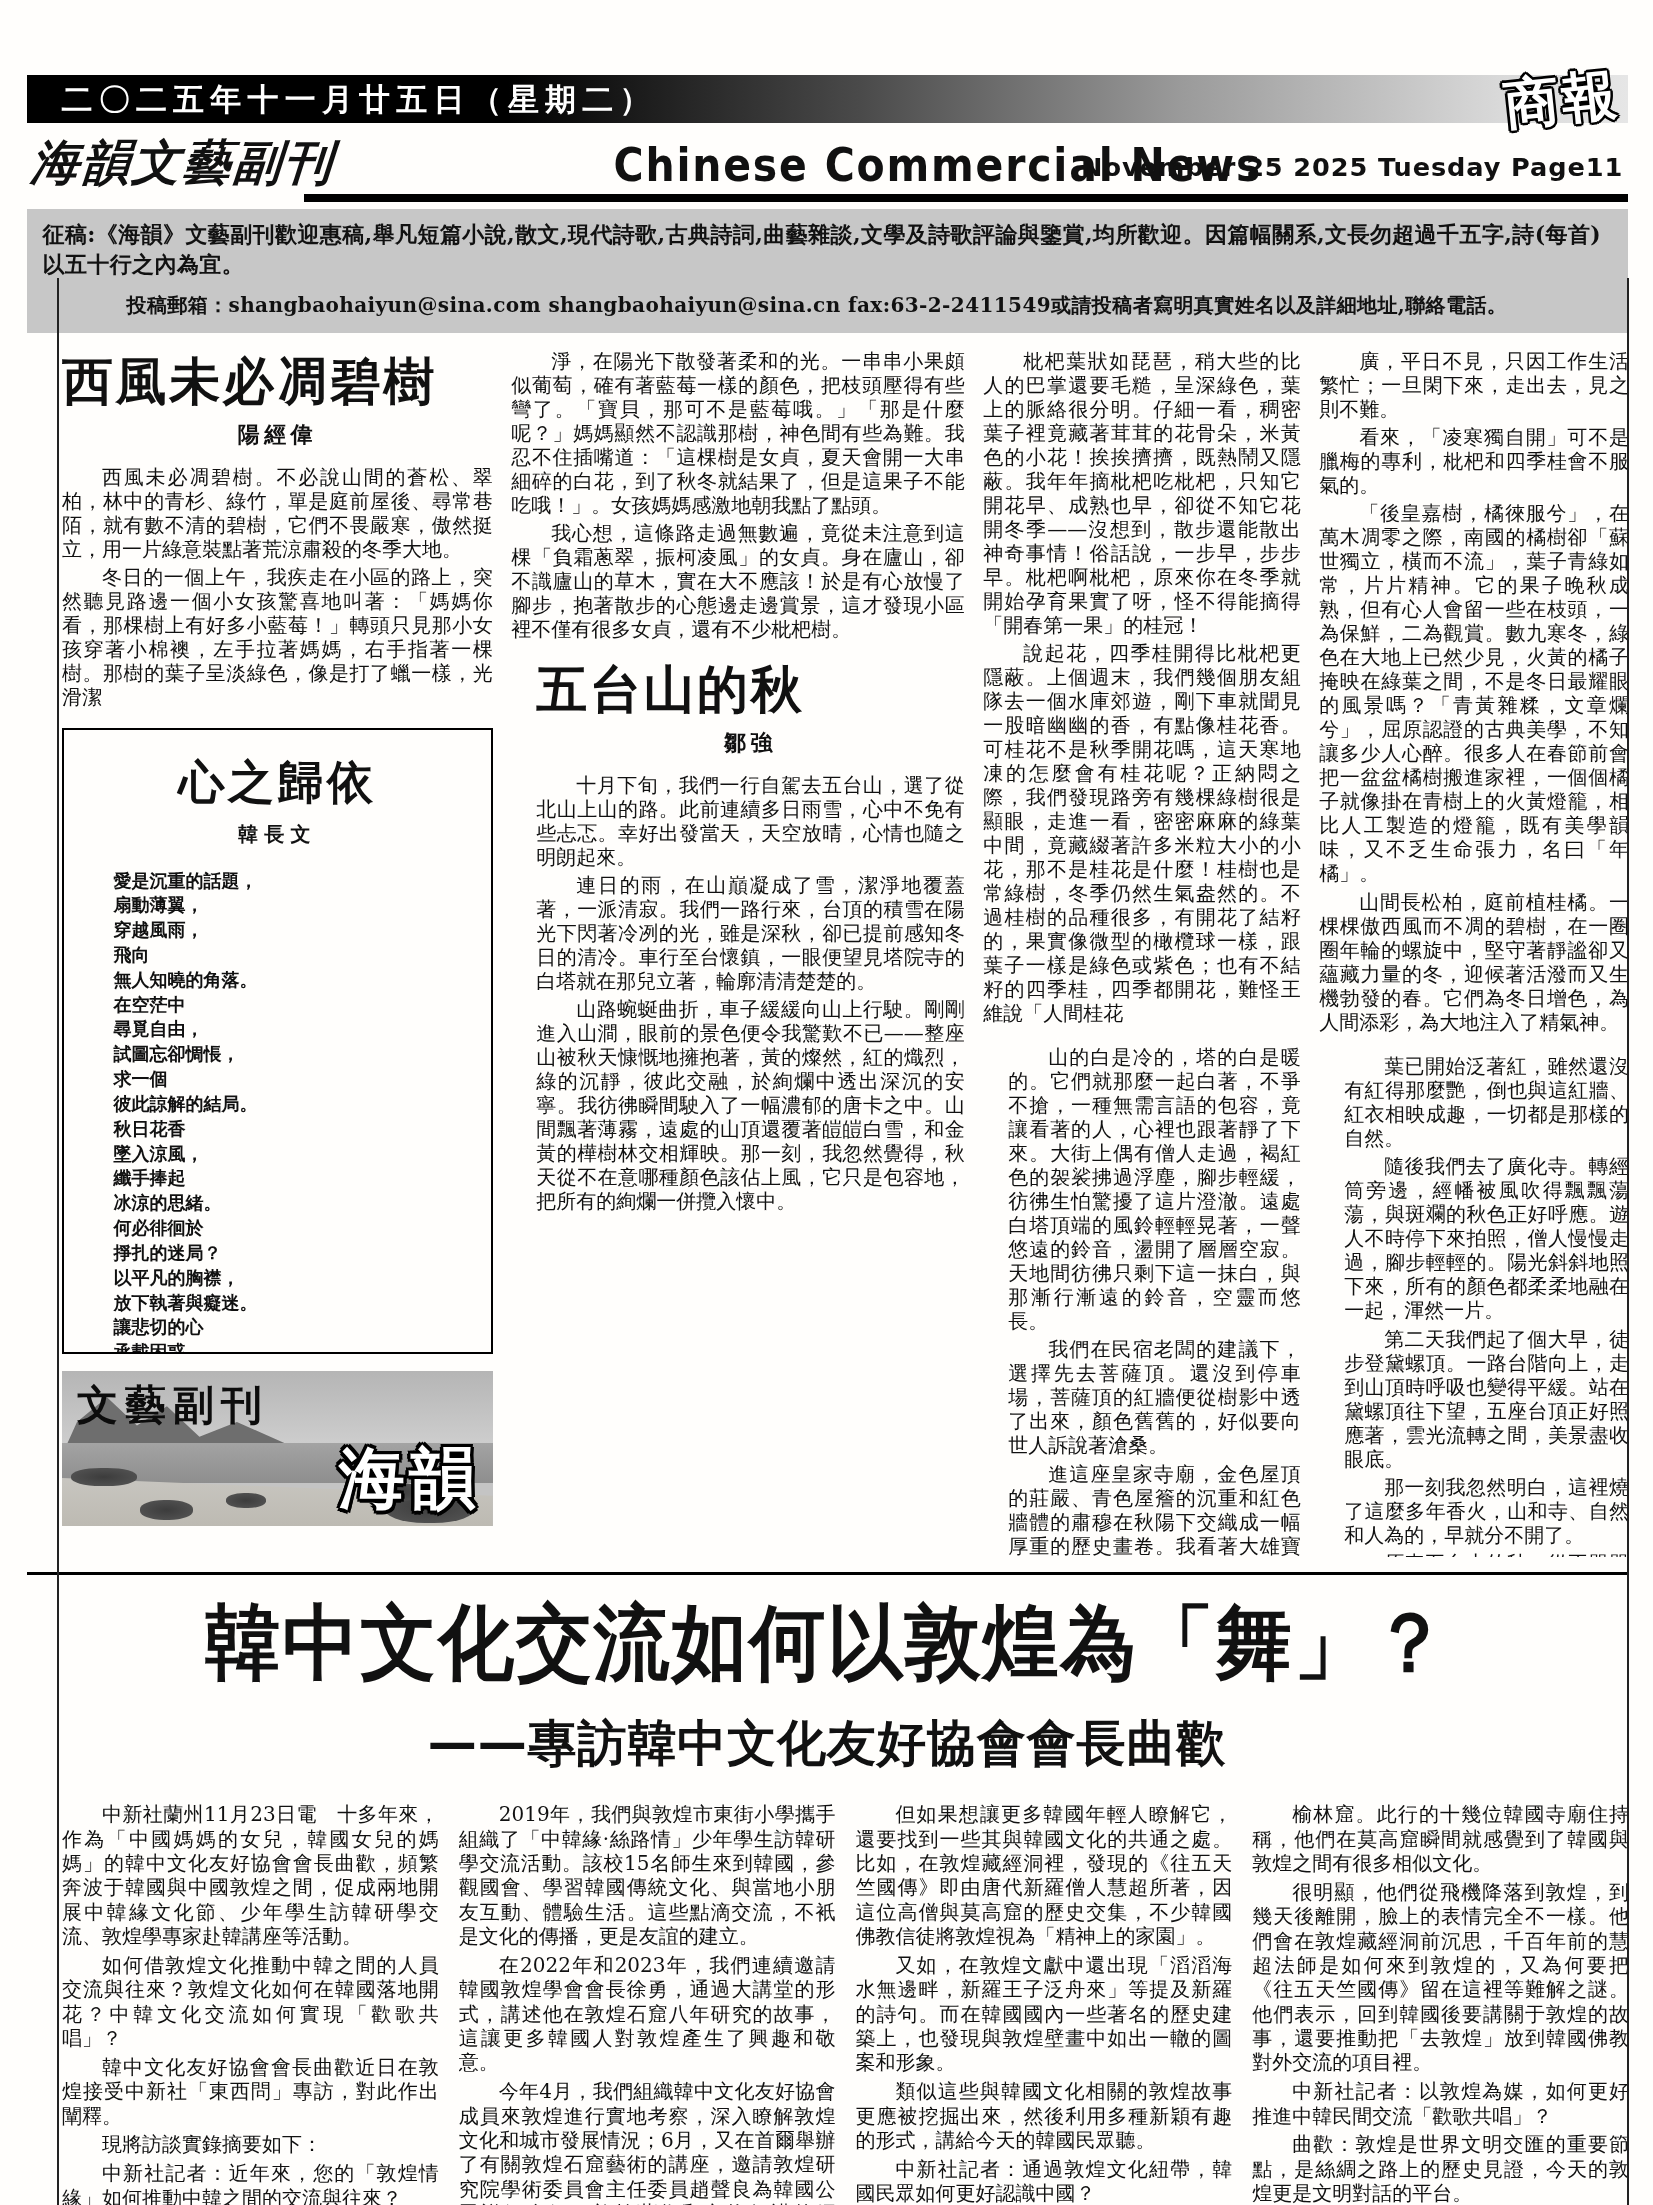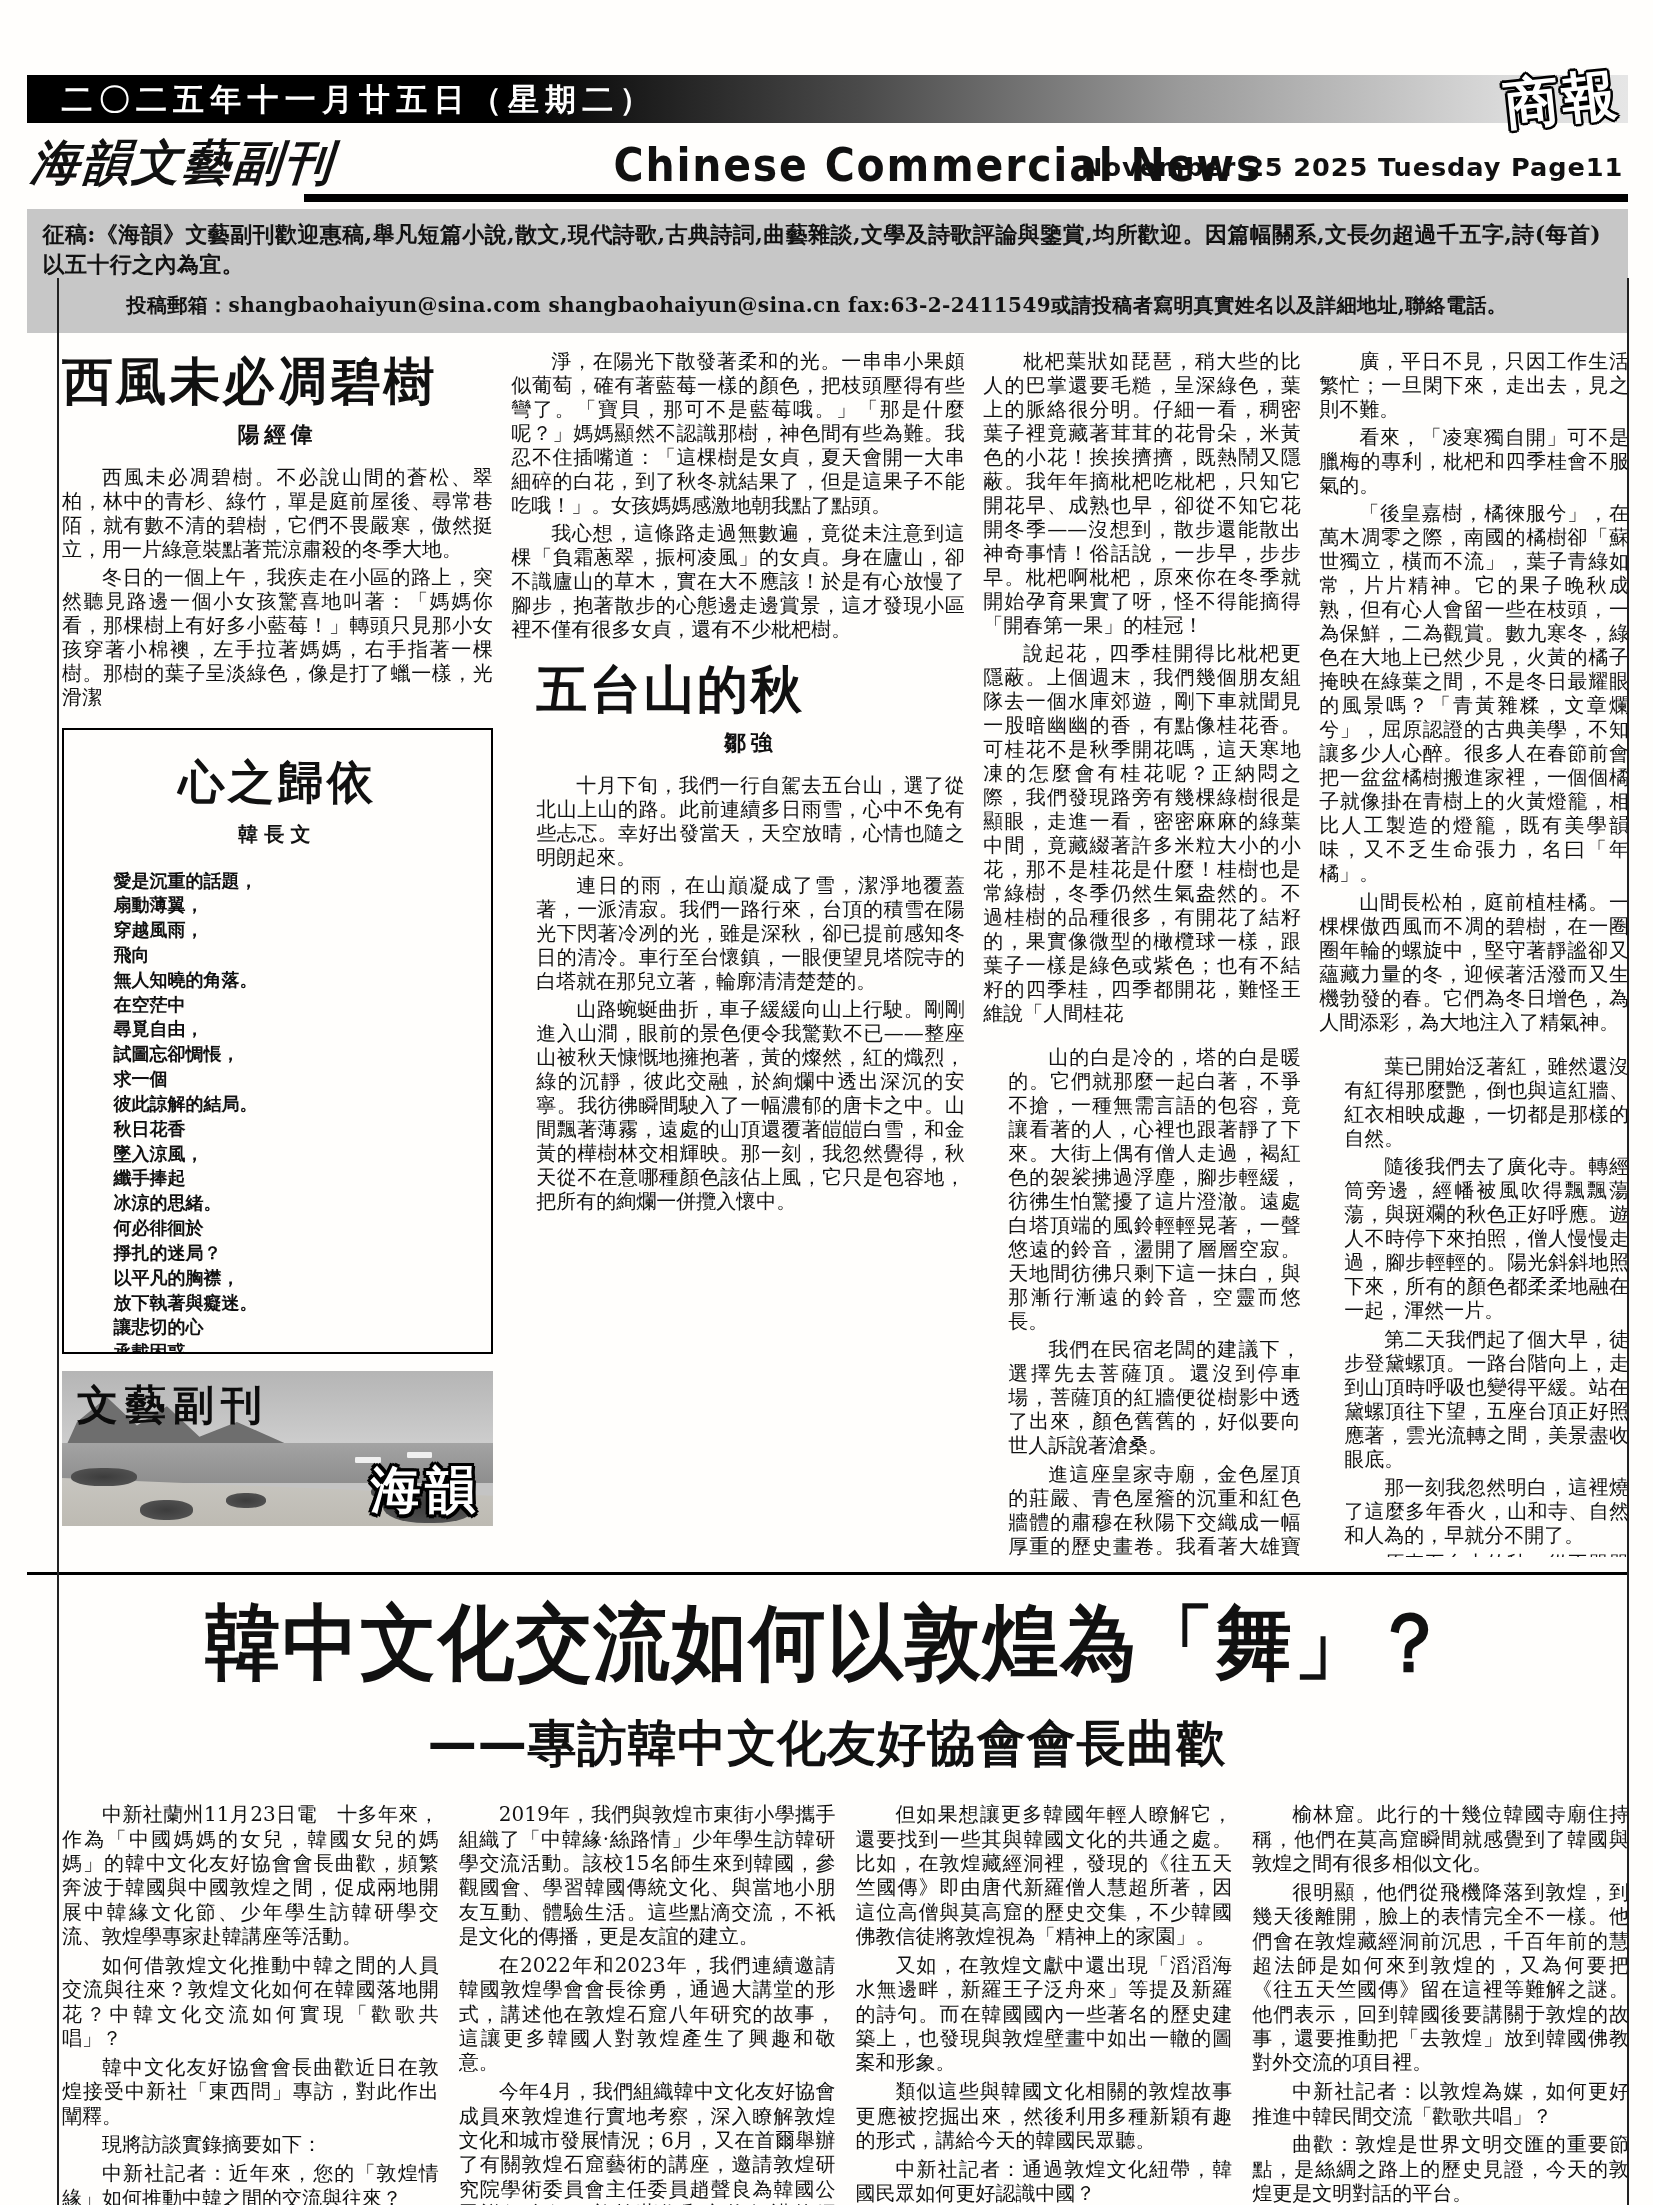--- a/index.html
+++ b/index.html
@@ -89,21 +89,21 @@
   .r5{left:2%;bottom:26%;width:66px;height:17.6px;}
   .ph-boat{position:absolute;width:25.6px;height:6.2px;background:#f0f0f0;border-radius:1.3px;}
   .b1{right:14%;top:52%;}
   .b2{right:26%;top:55%;}
   .ph-label-top{
     position:absolute;left:15px;top:7px;font-weight:900;font-size:41px;letter-spacing:7px;color:#0c0c0c;
     font-family:"DejaVu Serif","Liberation Serif",serif;
   }
   .ph-label-main{
     position:absolute;right:13.2px;bottom:2.6px;
-    font-family:"DejaVu Sans","Liberation Sans",sans-serif;font-weight:900;font-size:50px;letter-spacing:4.4px;color:#fff;
+    font-family:"DejaVu Sans","Liberation Sans",sans-serif;font-weight:900;font-size:66px;letter-spacing:4.4px;color:#fff;
     text-shadow:-2.6px -2.6px 0 #000,2.6px -2.6px 0 #000,-2.6px 2.6px 0 #000,2.6px 2.6px 0 #000,0 3.5px 0 #000,3.5px 0 0 #000,0 -3.5px 0 #000,-3.5px 0 0 #000;
   }
   .art2-block{margin-top:20px;margin-left:25px;}
 
   
   .section-rule{margin:15px 26.5px 0 26.5px;height:3.1px;background:#000;}
   .headline{
     margin-top:18.5px;text-align:center;
     font-family:"DejaVu Sans","Liberation Sans",sans-serif;font-weight:900;
     font-size:76px;letter-spacing:1.8px;transform:scaleY(1.08);

